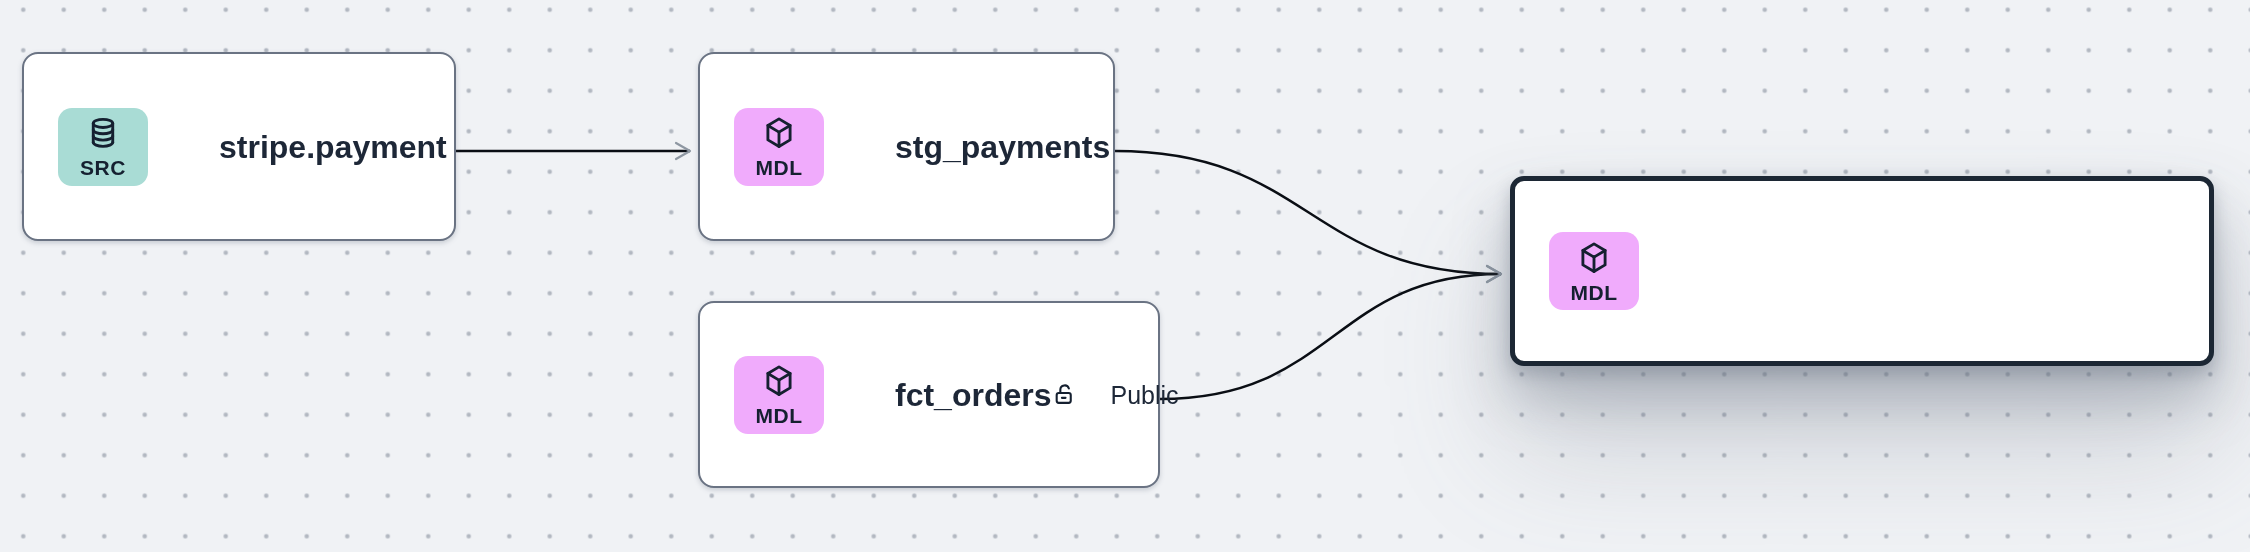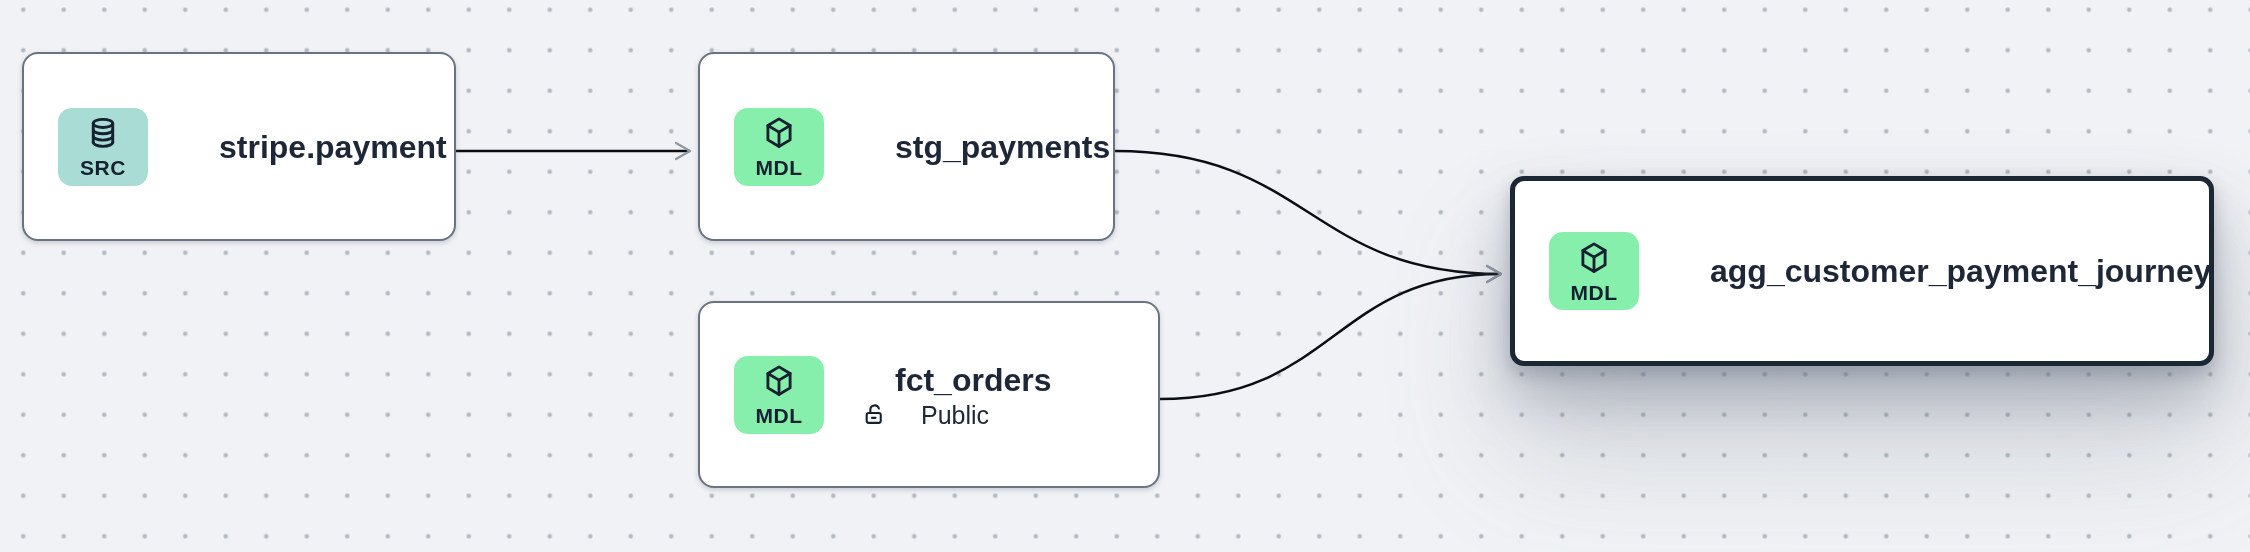--- a/index.html
+++ b/index.html
@@ -29,32 +29,32 @@
   .n1{left:22px;top:52px;width:434px;height:189px;}
   .n2{left:698px;top:52px;width:417px;height:189px;}
   .n3{left:698px;top:301px;width:462px;height:187px;}
   .n4{left:1510px;top:176px;width:704px;height:190px;}
   .badge{
     width:90px;height:78px;border-radius:14px;flex:0 0 auto;
     display:flex;flex-direction:column;align-items:center;justify-content:center;
     gap:6px;
   }
   .badge-src{background:#a9dcd5;}
-  .badge-mdl{background:#86efac;}
+  .badge-mdl{background:#f0abfc;}
   .badge-label{
     font-size:21px;font-weight:700;letter-spacing:0.5px;
     color:#152030;line-height:1;
   }
   .badge svg{display:block;}
   .node-title{
     font-size:32px;font-weight:600;color:#1d2737;line-height:1.25;
     white-space:nowrap;
     margin-left:33px;
   }
-  .text-block{display:flex;flex-direction:column;gap:0;}
+  .text-block{display:flex;flex-direction:row;gap:0;}
   .meta-row{display:flex;align-items:center;gap:10px;color:#1d2737;}
   .meta-label{font-size:25px;font-weight:400;line-height:1.2;color:#1d2737;margin-left:24px;}
   .icon{color:#152030;}
 </style>
 </head>
 <body>
 
 <svg id="edges" width="2250" height="552" viewBox="0 0 2250 552" aria-hidden="true">
   <defs>
     <marker id="arrow" markerUnits="userSpaceOnUse" markerWidth="22" markerHeight="22" viewBox="0 0 22 22" refX="20" refY="11" orient="auto">
@@ -117,14 +117,13 @@
 
 <div class="node n4 selected">
   <div class="badge badge-mdl">
     <svg class="icon" width="36" height="36" viewBox="0 0 24 24" fill="none" stroke="currentColor" stroke-width="1.9" stroke-linecap="round" stroke-linejoin="round">
       <path d="M12 2.6 L19.4 7 L12 11.4 L4.6 7 Z"></path>
       <path d="M4.6 7 V16.6 L12 21 L19.4 16.6 V7"></path>
       <path d="M12 11.4 V21"></path>
     </svg>
     <span class="badge-label">MDL</span>
   </div>
-  <span class="node-title">agg_customer_payment_journey</span>
 </div>
 
 </body></html>

